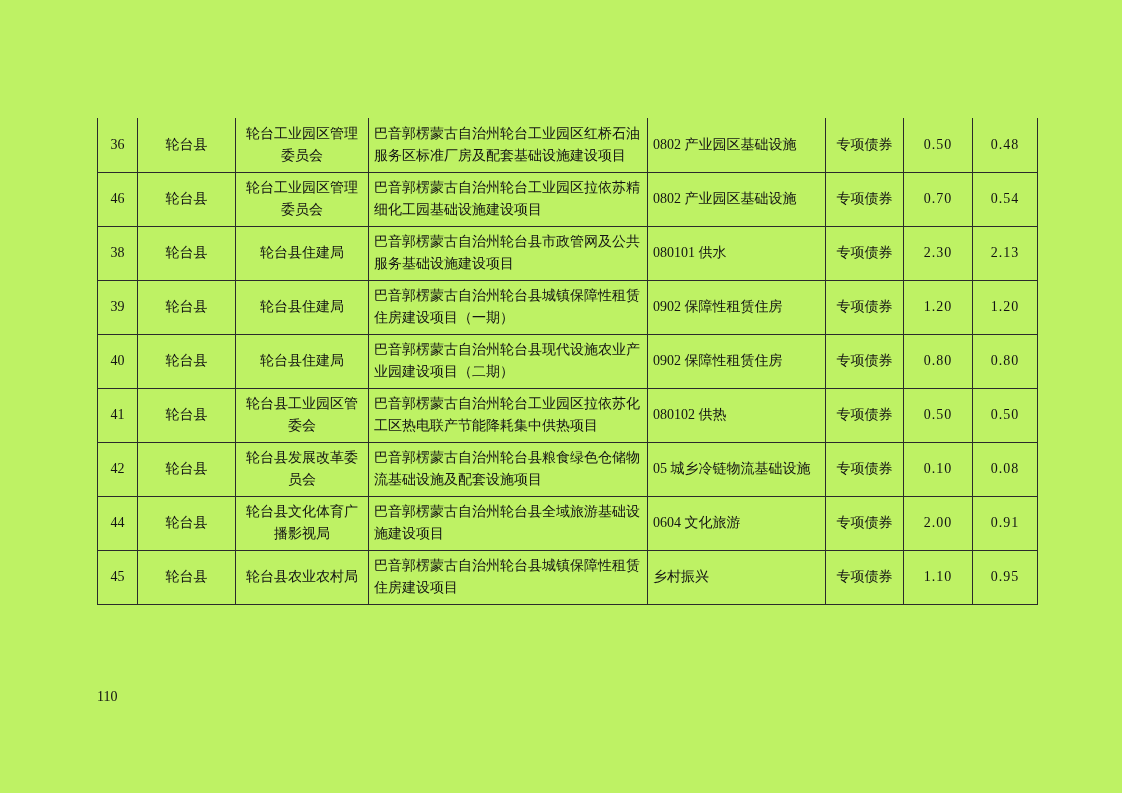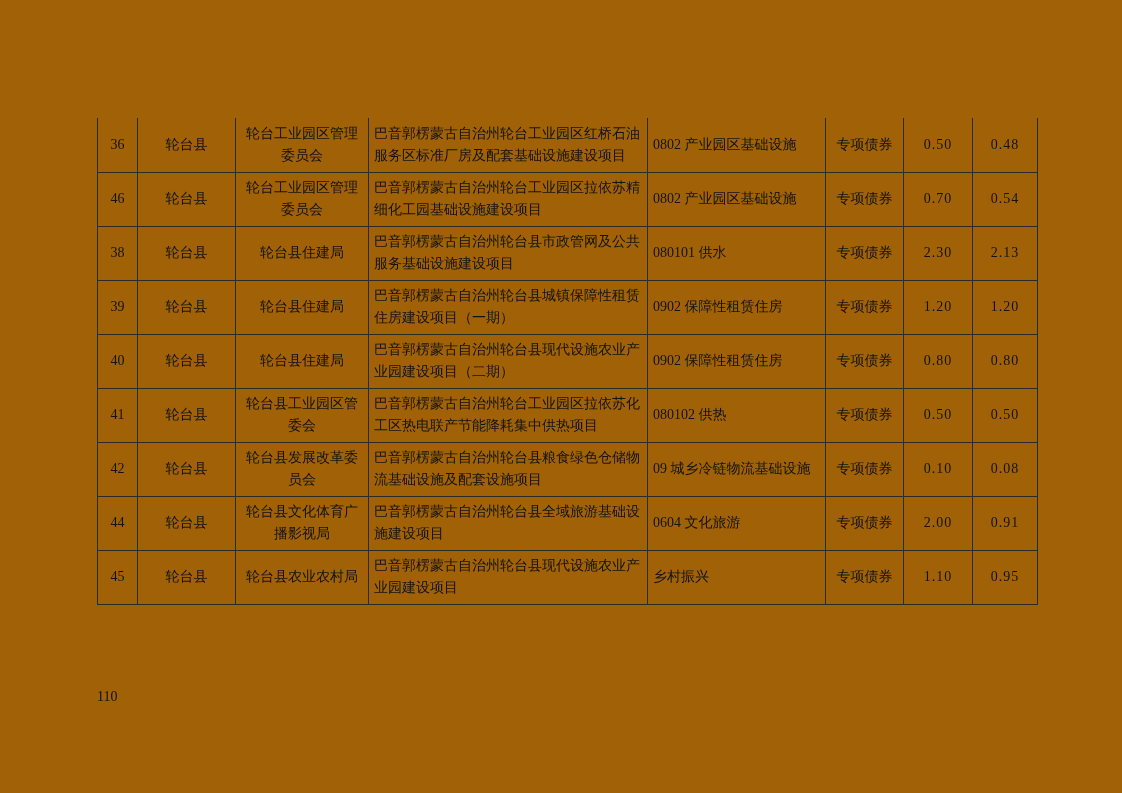--- a/index.html
+++ b/index.html
@@ -11,21 +11,21 @@
     width: 1122px;
     height: 793px;
     position: relative;
     font-family: "Liberation Serif", "DejaVu Serif", serif;
     color: #111111;
     overflow: hidden;
   }
   .sheet {
     position: absolute;
     inset: 0;
-    background: #a16207;
+    background: #bef264;
   }
   table.bond-table {
     position: absolute;
     left: 97px;
     top: 118px;
     width: 940px;
     border-collapse: collapse;
     table-layout: fixed;
   }
   table.bond-table td {
@@ -131,40 +131,40 @@
           <td class="al-left">080102 供热</td>
           <td class="al-center">专项债券</td>
           <td class="al-center num">0.50</td>
           <td class="al-center num">0.50</td>
         </tr>
         <tr>
           <td class="al-center">42</td>
           <td class="al-center">轮台县</td>
           <td class="al-center">轮台县发展改革委员会</td>
           <td class="al-left">巴音郭楞蒙古自治州轮台县粮食绿色仓储物流基础设施及配套设施项目</td>
-          <td class="al-left">09 城乡冷链物流基础设施</td>
+          <td class="al-left">05 城乡冷链物流基础设施</td>
           <td class="al-center">专项债券</td>
           <td class="al-center num">0.10</td>
           <td class="al-center num">0.08</td>
         </tr>
         <tr>
           <td class="al-center">44</td>
           <td class="al-center">轮台县</td>
           <td class="al-center">轮台县文化体育广播影视局</td>
           <td class="al-left">巴音郭楞蒙古自治州轮台县全域旅游基础设施建设项目</td>
           <td class="al-left">0604 文化旅游</td>
           <td class="al-center">专项债券</td>
           <td class="al-center num">2.00</td>
           <td class="al-center num">0.91</td>
         </tr>
         <tr>
           <td class="al-center">45</td>
           <td class="al-center">轮台县</td>
           <td class="al-center">轮台县农业农村局</td>
-          <td class="al-left">巴音郭楞蒙古自治州轮台县现代设施农业产业园建设项目</td>
+          <td class="al-left">巴音郭楞蒙古自治州轮台县城镇保障性租赁住房建设项目</td>
           <td class="al-left">乡村振兴</td>
           <td class="al-center">专项债券</td>
           <td class="al-center num">1.10</td>
           <td class="al-center num">0.95</td>
         </tr>
       </tbody>
   </table>
 
   <div class="page-number">110</div>
 

